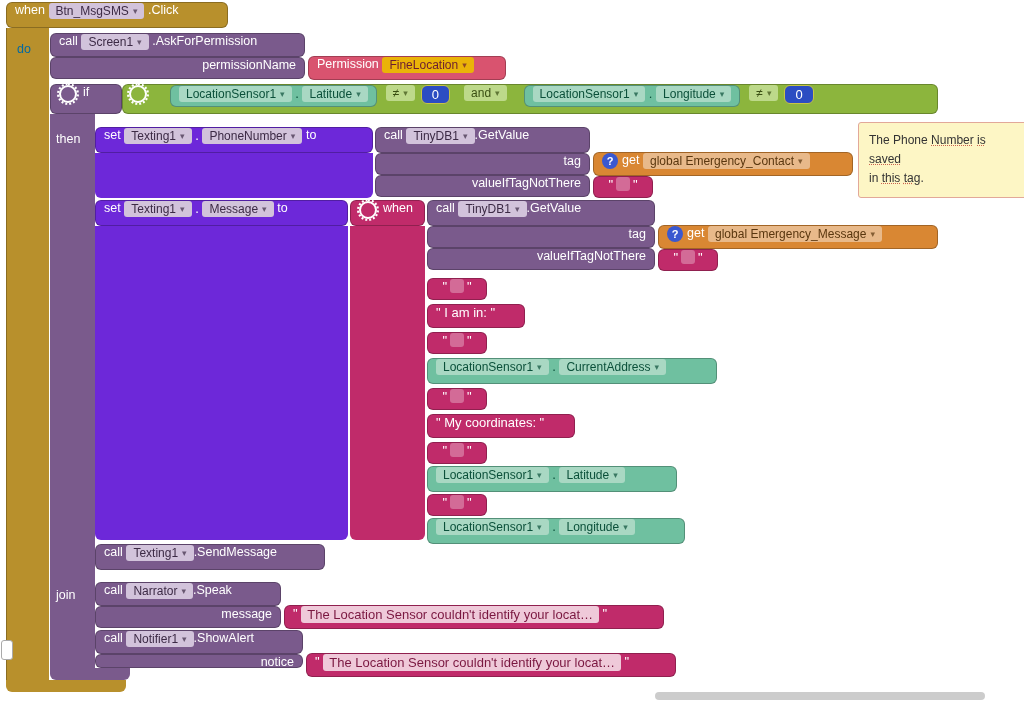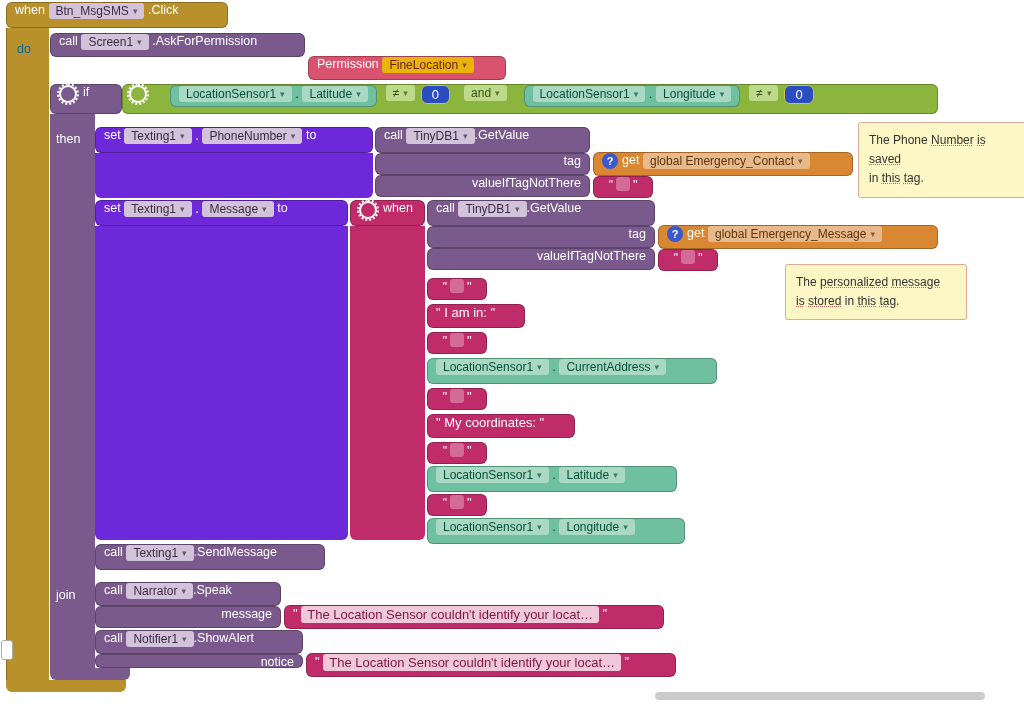--- a/index.html
+++ b/index.html
@@ -51,20 +51,23 @@
 <div class="lbl" style="position:absolute;left:17px;top:42px;color:#0369a1">do</div>
 
 <div class="blk purple" style="left:50px;top:33px;width:255px;height:24px">
   <span class="lbl">call</span>&nbsp;
   <span class="dd">
         <span>Screen1</span>
         <span class="caret">▾</span>
       </span>&nbsp;
   <span class="lbl">.AskForPermission</span>
 </div>
+<div class="blk purple" style="left:50px;top:57px;width:255px;height:22px;justify-content:flex-end">
+  <span class="lbl">permissionName</span>
+</div>
 <div class="blk red" style="left:308px;top:56px;width:198px;height:24px">
   <span class="lbl">Permission</span>&nbsp;
   <span class="dd red-dd">
         <span>FineLocation</span>
         <span class="caret">▾</span>
       </span>
 </div>
 
 <div class="blk purple" style="left:50px;top:84px;width:72px;height:30px">
   <span class="gear"></span>
@@ -199,23 +202,20 @@
 <div class="blk orange" style="left:658px;top:225px;width:280px;height:24px">
   <span class="help">?</span>
   <span class="lbl">get</span>&nbsp;
   <span class="dd orange-dd">
         <span>global Emergency_Message</span>
         <span class="caret">▾</span>
       </span>
 </div>
 <div class="blk pink" style="left:658px;top:249px;width:60px;height:22px;justify-content:center">"<span class="quote"></span>"</div>
 
-<div class="comment" style="left:785px;top:264px;width:160px">
-  The <span class="under">personalized</span> <span class="under">message</span><br><span class="under">is</span> <span class="under">stored</span> in <span class="under">this</span> <span class="under">tag</span>.
-</div>
 
 <div class="blk pink" style="left:427px;top:278px;width:60px;height:22px;justify-content:center">"<span class="quote"></span>"</div>
 <div class="blk pink" style="left:427px;top:304px;width:98px;height:24px">"&nbsp;<span>I am in:</span>&nbsp;"</div>
 <div class="blk pink" style="left:427px;top:332px;width:60px;height:22px;justify-content:center">"<span class="quote"></span>"</div>
 <div class="blk teal" style="left:427px;top:358px;width:290px;height:26px">
   <span class="dd teal-dd">
         <span>LocationSensor1</span>
         <span class="caret">▾</span>
       </span>
       <span>&nbsp;.&nbsp;</span>

